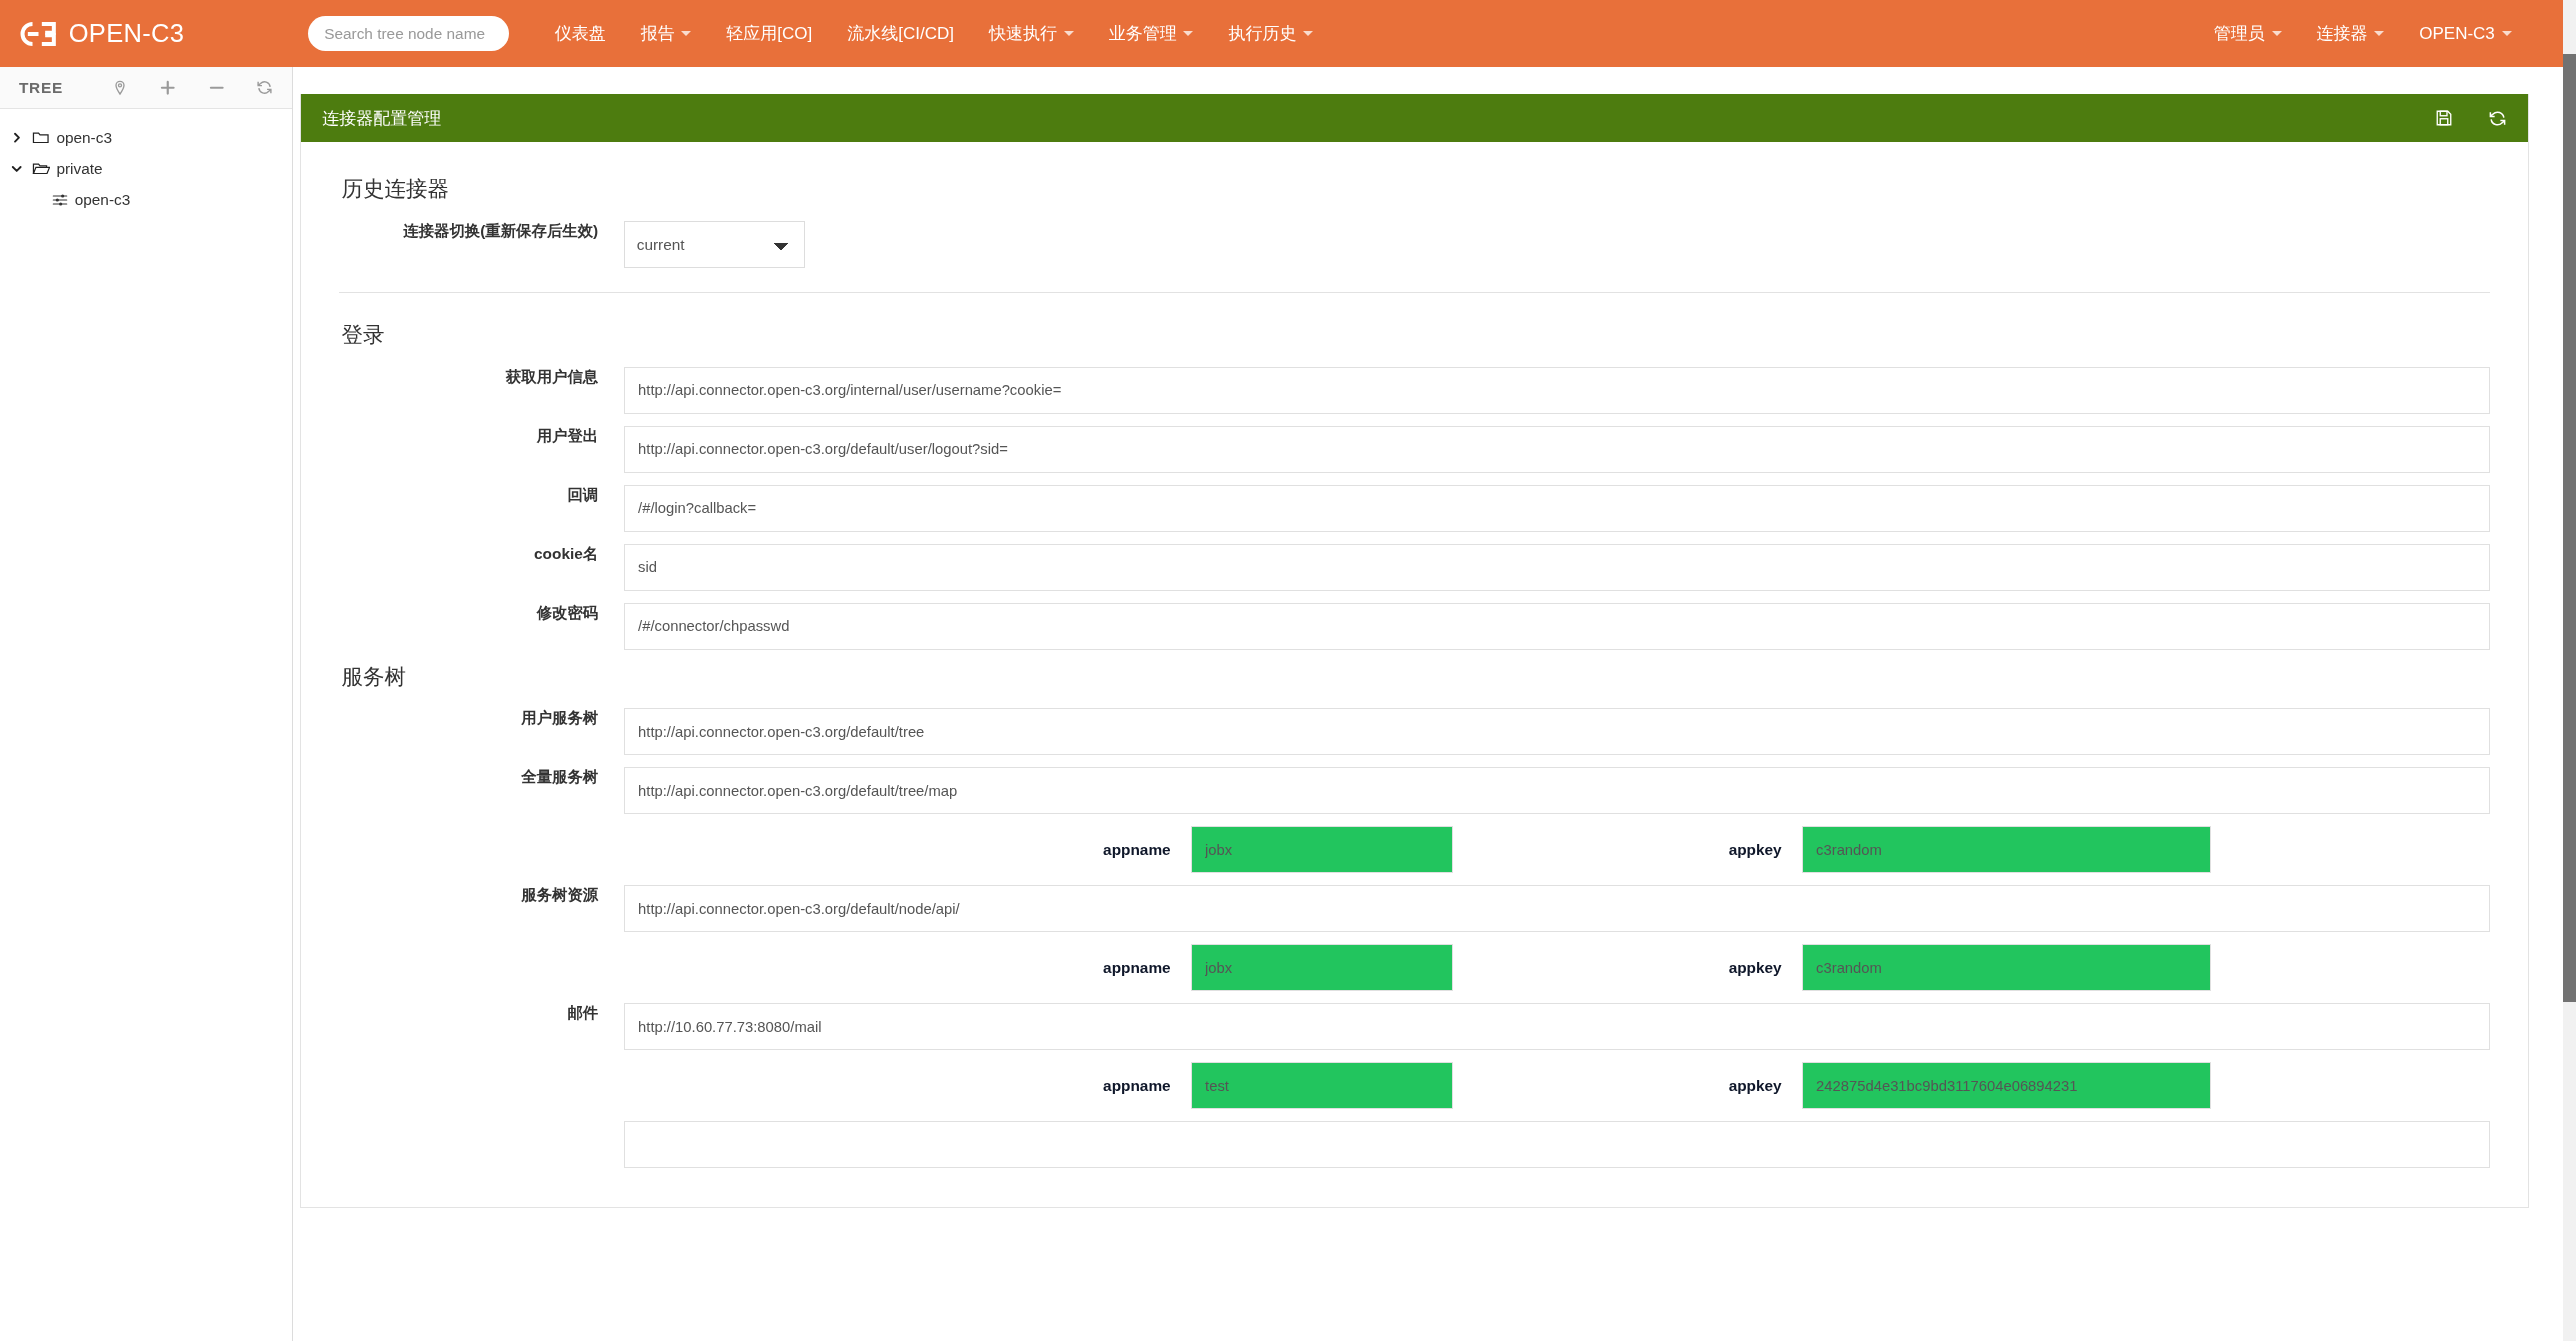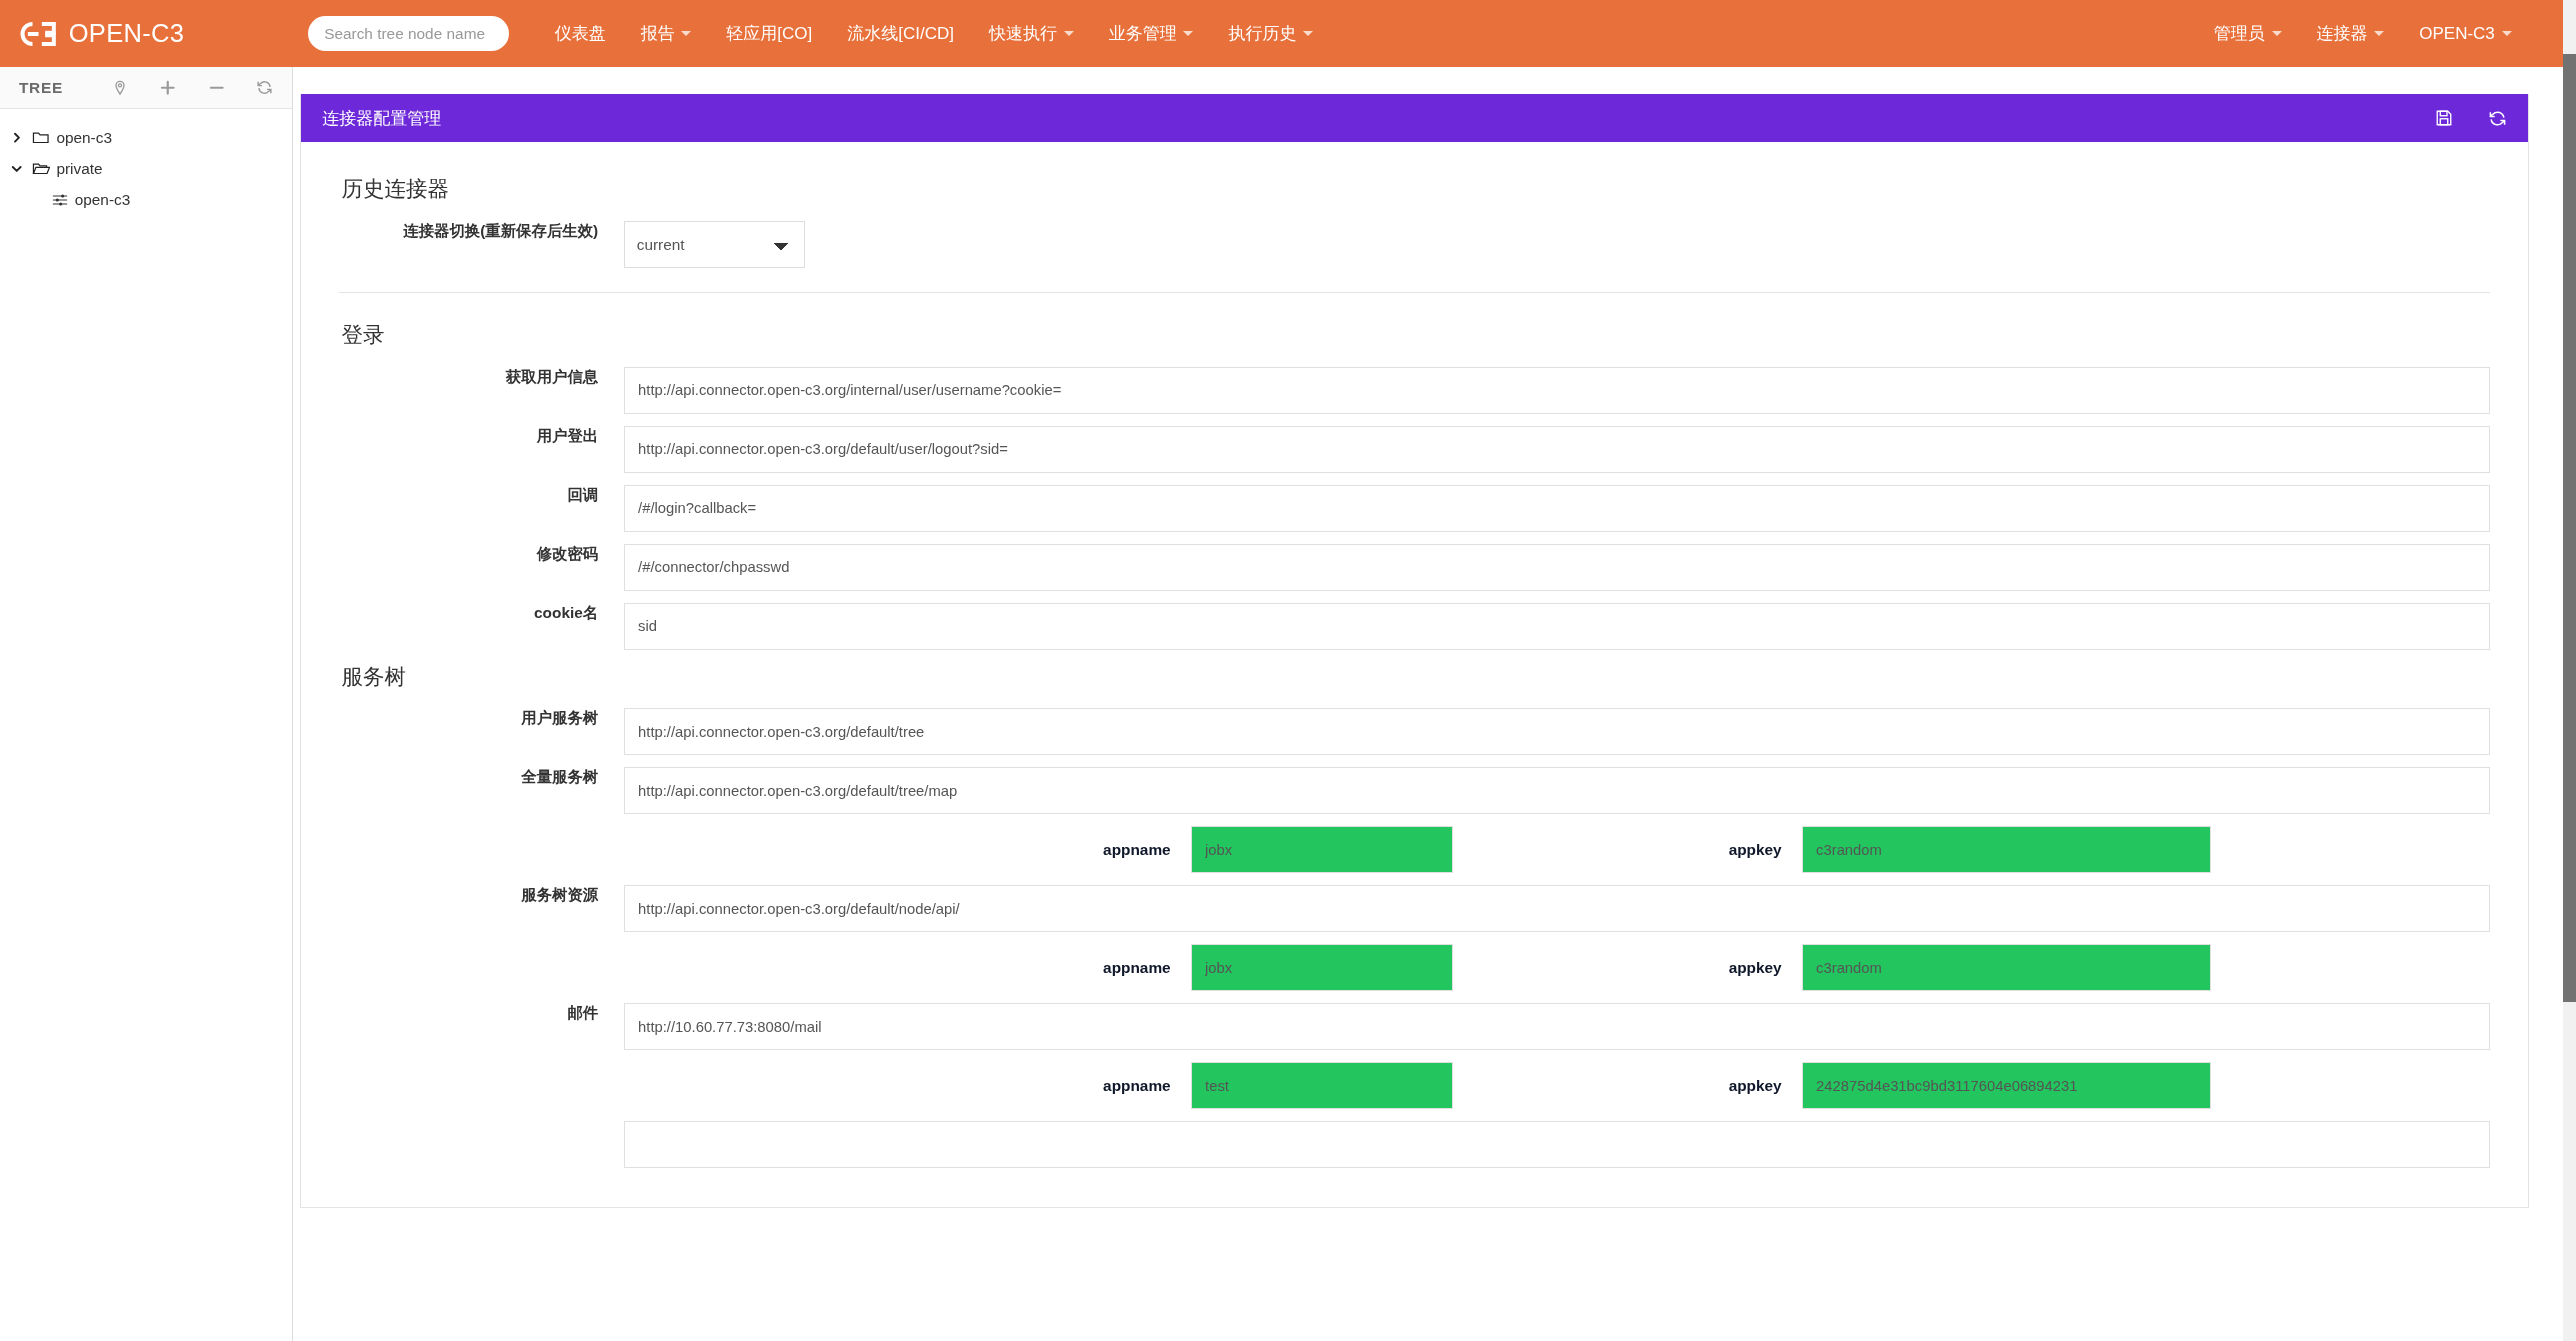--- a/index.html
+++ b/index.html
@@ -90,21 +90,21 @@
     width: 2270px; height: 1274px;
     background: #ffffff; overflow: hidden;
   }
   .panel {
     margin: 27px 34px 0 6.7px;
     border: 0.7px solid #e3e3e3;
     border-top: none;
     background: #ffffff;
   }
   .panel-head {
-    background: #6d28d9;
+    background: #4d7c0f;
     height: 48px;
     display: flex; align-items: center;
     padding: 0 21.5px;
   }
   .panel-title { color: #ffffff; font-size: 17px; }
   .panel-actions { margin-left: auto; display: flex; align-items: center; gap: 35px; }
   .panel-action { color: #ffffff; cursor: pointer; display: flex; align-items: center; }
 
   .panel-body { padding: 23px 38px 27px 38px; }
 
@@ -362,26 +362,26 @@
       </div>
       <div class="form-row">
         <div class="form-label">用户登出</div>
         <input class="form-field" type="text" value="http://api.connector.open-c3.org/default/user/logout?sid=" style="">
       </div>
       <div class="form-row">
         <div class="form-label">回调</div>
         <input class="form-field" type="text" value="/#/login?callback=" style="">
       </div>
       <div class="form-row">
+        <div class="form-label">cookie名</div>
+        <input class="form-field" type="text" value="sid" style="">
+      </div>
+      <div class="form-row">
         <div class="form-label">修改密码</div>
         <input class="form-field" type="text" value="/#/connector/chpasswd" style="">
-      </div>
-      <div class="form-row">
-        <div class="form-label">cookie名</div>
-        <input class="form-field" type="text" value="sid" style="">
       </div>
 
       <h2 class="section-title">服务树</h2>
 
       <div class="form-row">
         <div class="form-label">用户服务树</div>
         <input class="form-field" type="text" value="http://api.connector.open-c3.org/default/tree" style="">
       </div>
       <div class="form-row">
         <div class="form-label">全量服务树</div>

